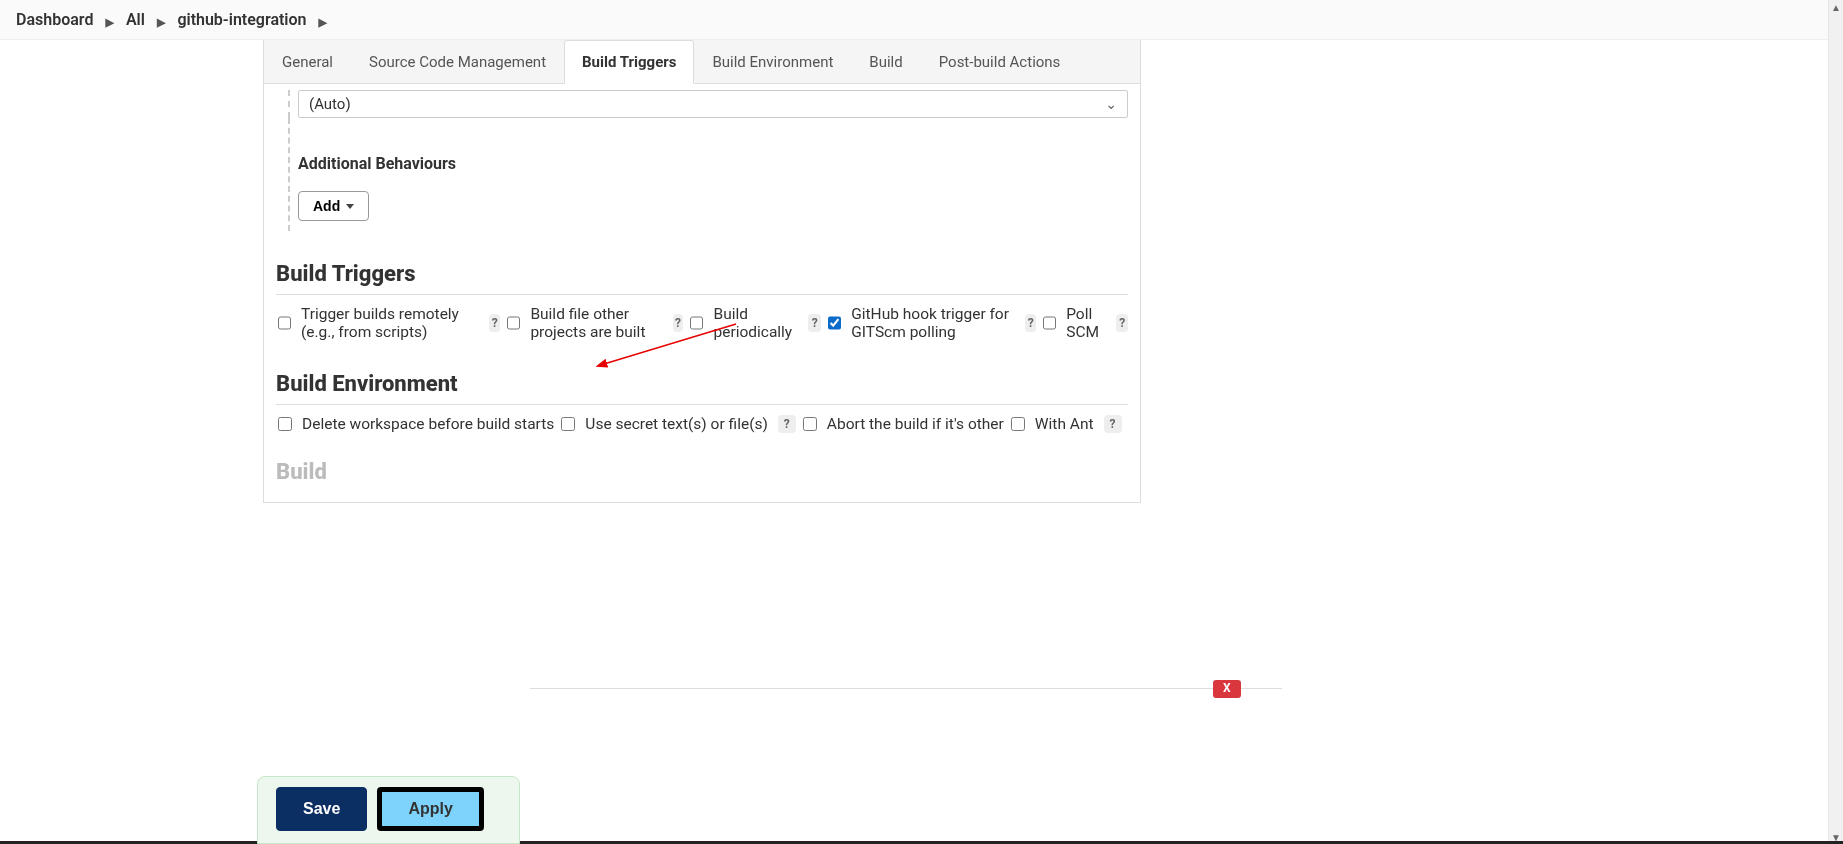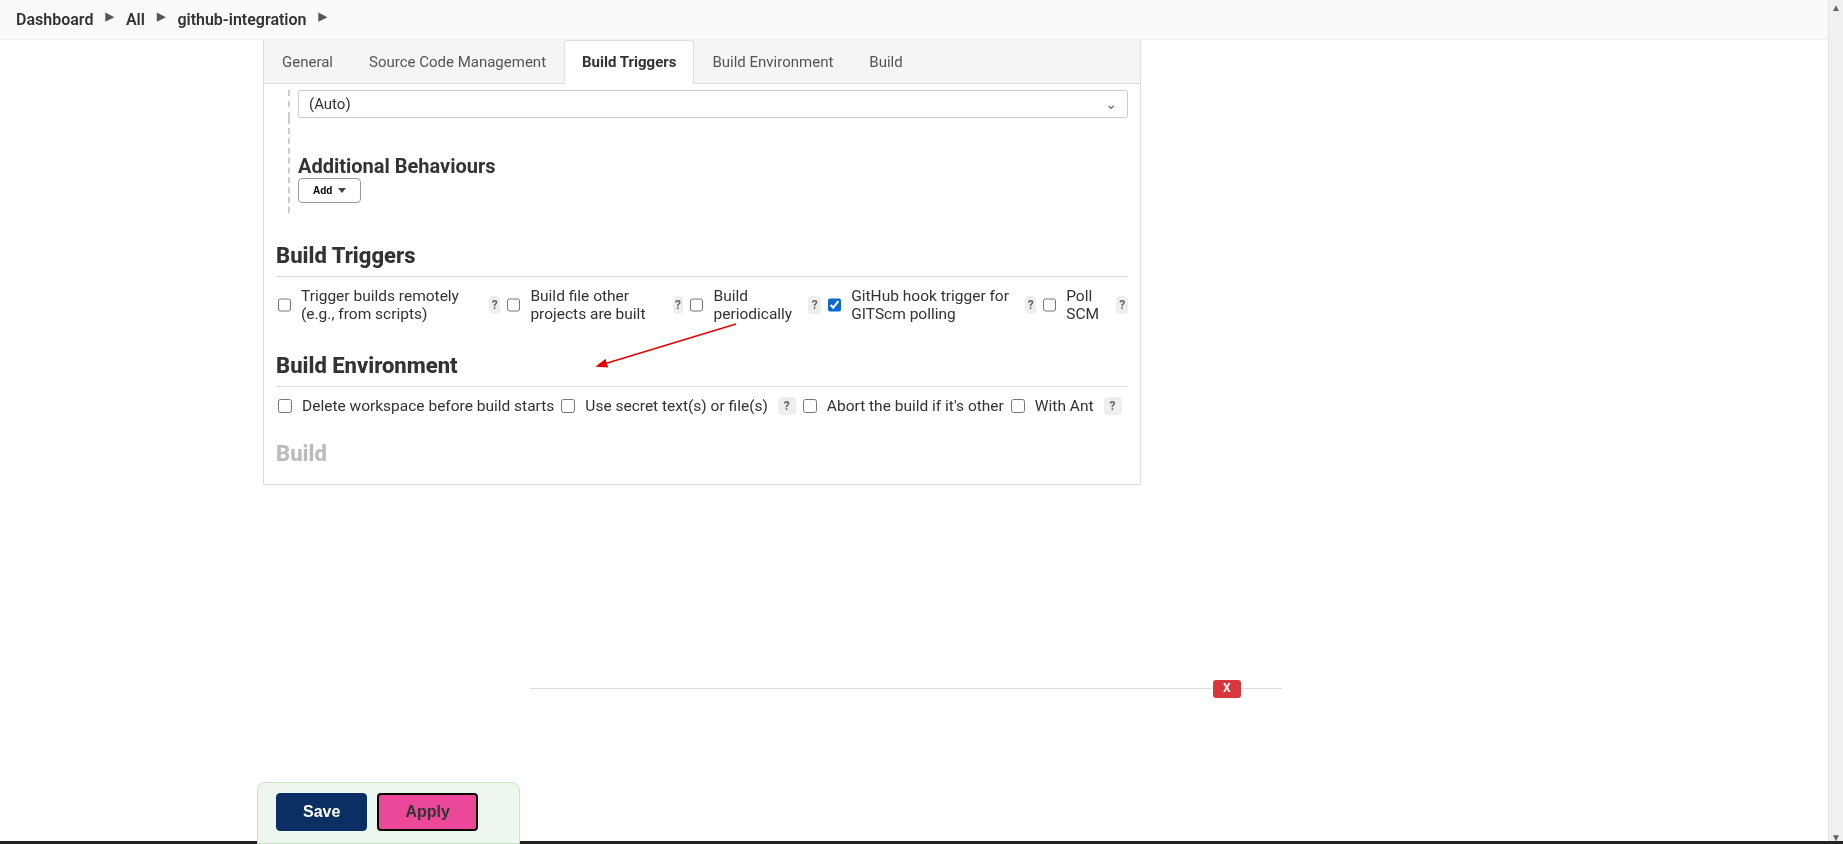--- a/index.html
+++ b/index.html
@@ -9,21 +9,21 @@
     color: #333;
     width: 1843px;
     height: 844px;
     position: relative;
     overflow: hidden;
   }
 
   
   .breadcrumb {
     display: flex;
-    align-items: flex-start;
+    align-items: flex-end;
     padding: 10px 16px;
     border-bottom: 1px solid #eee;
     background: #fafafa;
     gap: 12px;
     font-size: 16px;
     font-weight: 600;
   }
   .breadcrumb a { color: #333; text-decoration: none; }
   .breadcrumb .sep { color: #555; font-size: 11px; }
 
@@ -89,31 +89,31 @@
     color: #333;
   }
   .chev { font-size: 14px; color: #666; }
 
   
   .behaviours {
     margin-left: 12px;
     border-left: 2px dashed #ccc;
     padding: 36px 0 10px 8px;
   }
-  .behaviours-title { font-weight: 700; font-size: 20px; }
+  .behaviours-title { font-weight: 700; font-size: 16px; margin-bottom: 18px; }
   .add-btn {
     display: inline-flex;
     align-items: center;
     gap: 6px;
     border: 1px solid #999;
     border-radius: 4px;
     background: #fff;
     padding: 6px 14px;
     font-weight: 700;
-    font-size: 10px;
+    font-size: 14px;
     cursor: pointer;
   }
   .caret { width: 0; height: 0; border-left: 4px solid transparent; border-right: 4px solid transparent; border-top: 5px solid #444; display: inline-block; }
 
   
   .section { margin-top: 30px; }
   .section h2 { font-size: 22px; font-weight: 800; margin-bottom: 8px; }
   .section hr { border: none; border-top: 1px solid #ddd; margin-bottom: 10px; }
   .options { display: flex; flex-direction: row; gap: 5px; }
   .opt-row { display: flex; align-items: center; gap: 10px; font-size: 15.5px; }
@@ -155,21 +155,21 @@
     z-index: 10;
   }
   .btn {
     font-size: 16px;
     font-weight: 700;
     padding: 8px 26px;
     border-radius: 4px;
     cursor: pointer;
   }
   .btn-primary { background: #0b2e63; color: #fff; border: 1px solid #0b2e63; }
-  .btn-secondary { background: #ec4899; color: #333; border: 2px solid #000000; }
+  .btn-secondary { background: #7dd3fc; color: #333; border: 5px solid #000000; }
 
   
   .close-x {
     position: absolute;
     left: 1213px;
     top: 680px;
     background: #d9363e;
     color: #fff;
     font-size: 12px;
     font-weight: 700;
@@ -244,20 +244,21 @@
 
 <div class="page">
   <div class="panel">
 
     <div class="tabs">
       <div class="tab">General</div>
       <div class="tab">Source Code Management</div>
       <div class="tab active">Build Triggers</div>
       <div class="tab">Build Environment</div>
       <div class="tab">Build</div>
+      <div class="tab">Post-build Actions</div>
     </div>
 
     <div class="content">
 
       <div class="select-row">
         <div class="select-wrap">
           <span>(Auto)</span>
           <span class="chev">⌄</span>
         </div>
       </div>

